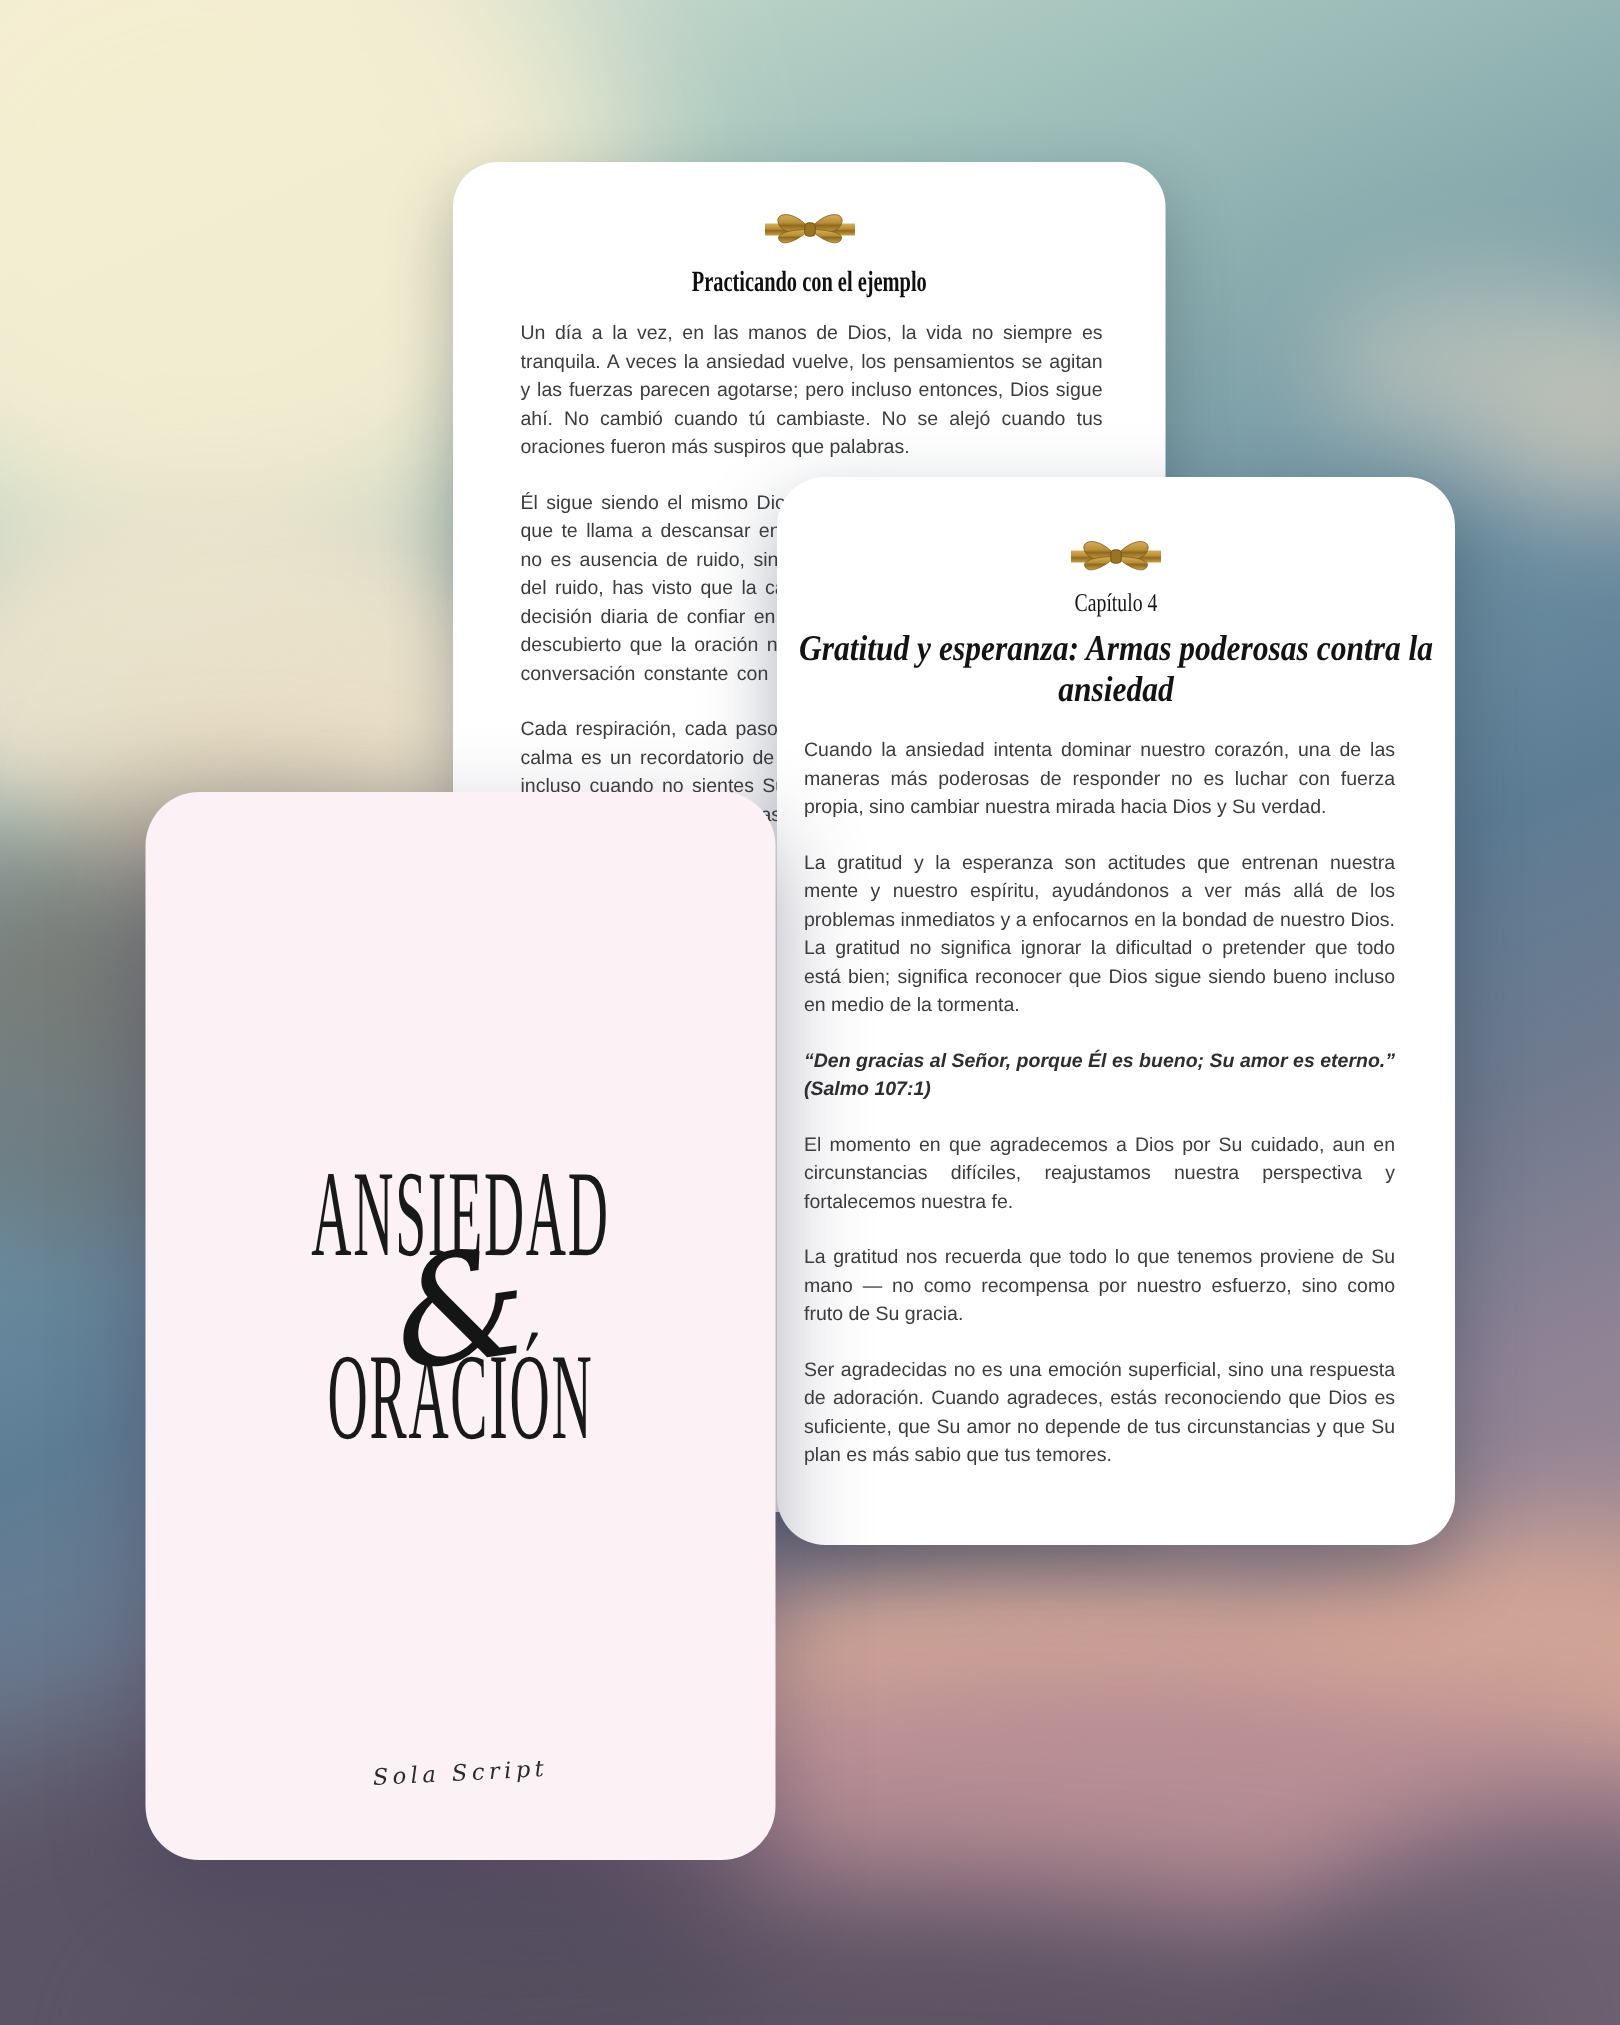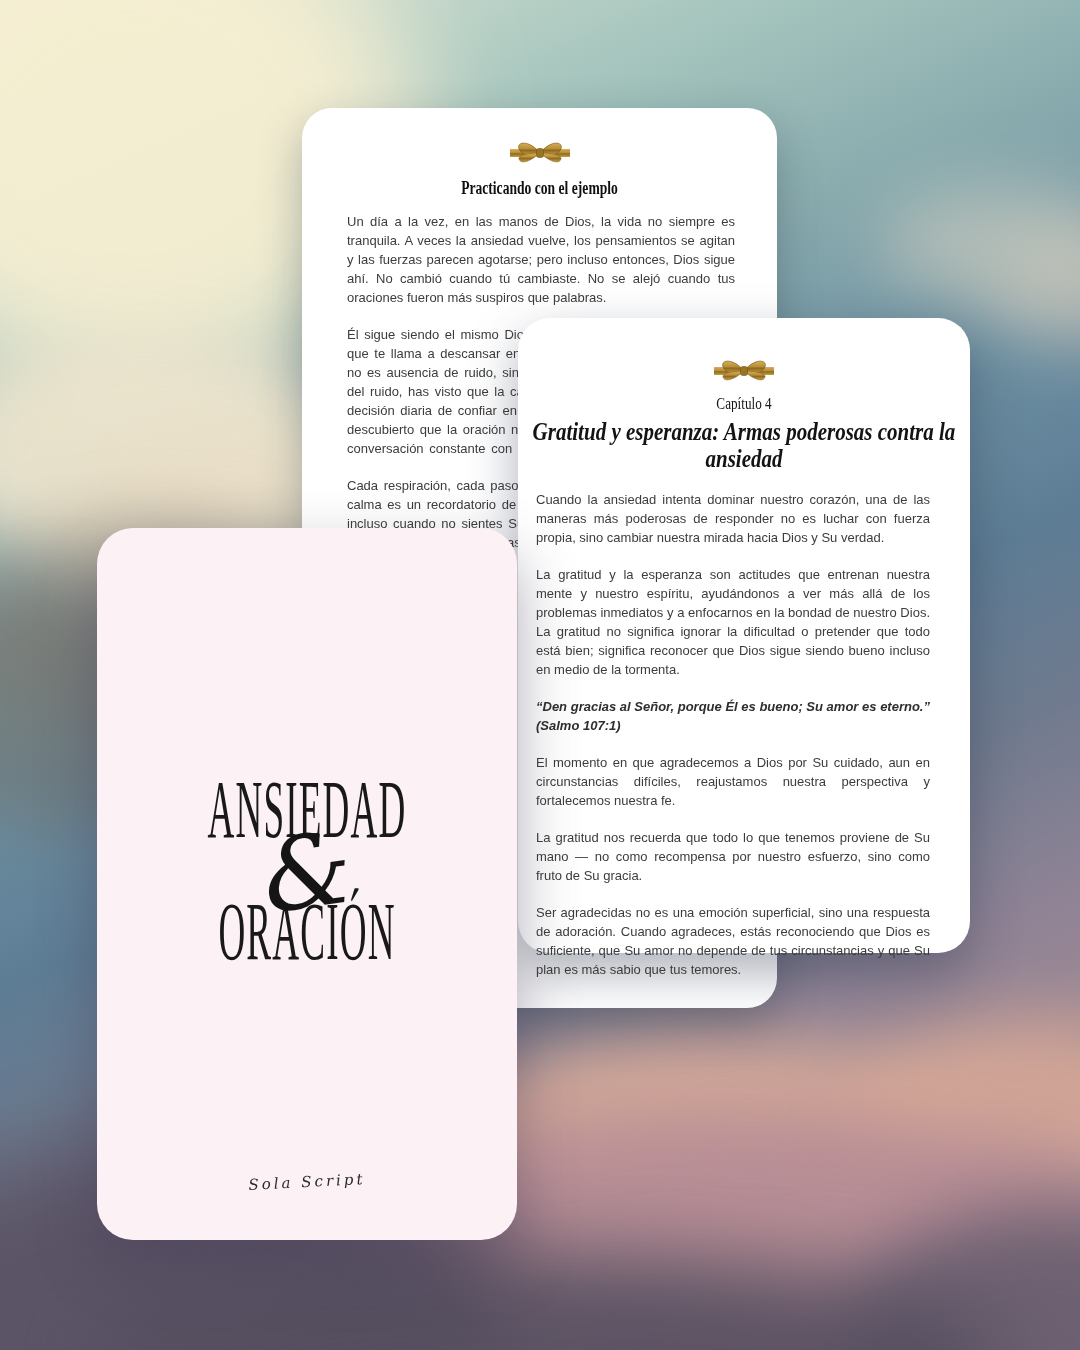--- a/index.html
+++ b/index.html
@@ -26,21 +26,21 @@
   .b9  { left:850px;  top:1020px; width:370px; height:190px; background:#dcab97; opacity:.85; }
   .b10 { left:290px;  top:1110px; width:920px; height:330px; background:#b48b95; opacity:.9; }
   .b11 { left:-160px; top:1140px; width:660px; height:360px; background:#595264; opacity:.95; filter:blur(45px); }
   .b12 { left:840px;  top:1210px; width:420px; height:270px; background:#675d6e; opacity:.9; }
   .b13 { left:90px;   top:1255px; width:920px; height:230px; background:#544e5f; opacity:.9; filter:blur(40px); }
 
   
   .card { position:absolute; background:#ffffff; }
   .card-back  { left:302px; top:108px; width:475px; height:900px; border-radius:30px;
                 box-shadow:0 18px 45px rgba(40,55,70,.33); z-index:1; }
-  .card-mid   { left:518px; top:318px; width:452px; height:635px; border-radius:32px;
+  .card-mid   { left:518px; top:318px; width:452px; height:712px; border-radius:32px;
                 box-shadow:0 20px 50px rgba(40,50,70,.38); z-index:2; }
   .card-cover { left:97px; top:528px; width:420px; height:712px; border-radius:36px;
                 background:#fcf2f5; box-shadow:0 25px 60px rgba(70,60,85,.42); z-index:3; }
 
   .bow { display:block; margin:0 auto; }
   .card-back .bow { margin-top:30px; }
   .card-mid  .bow { margin-top:38px; }
 
   .page-head {
     font-family:"Liberation Serif", serif; font-weight:600; color:#101010;

